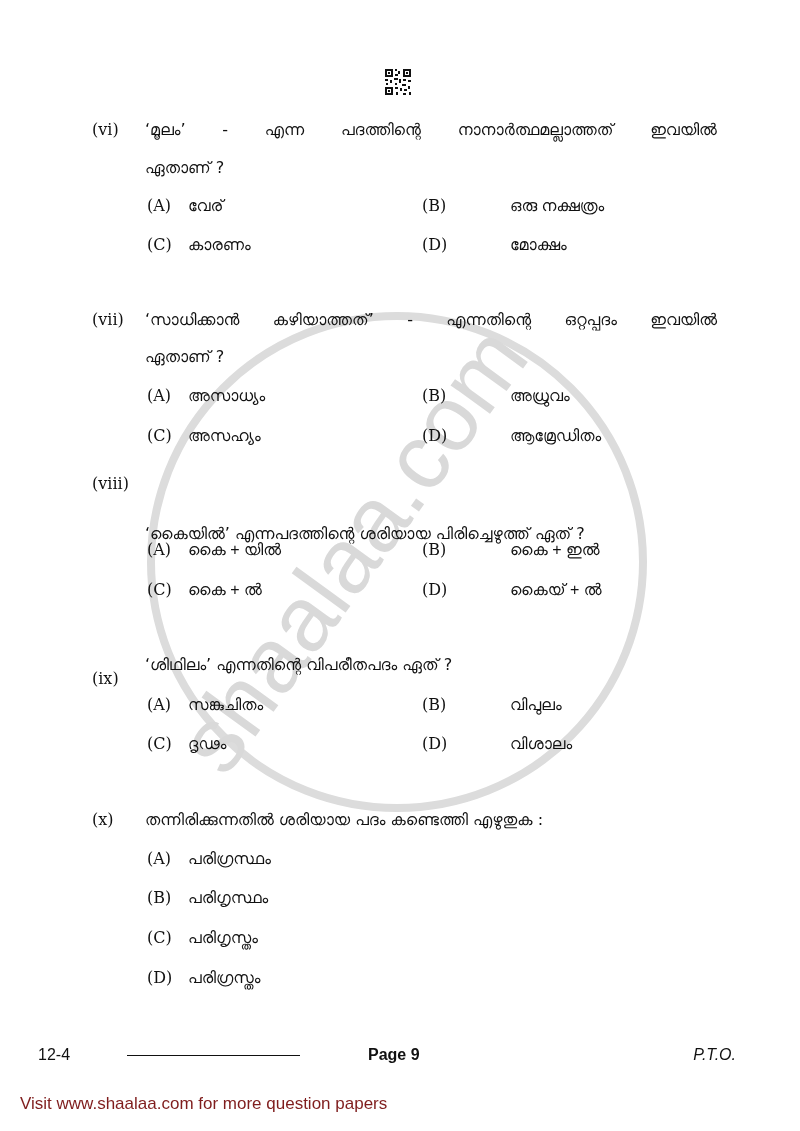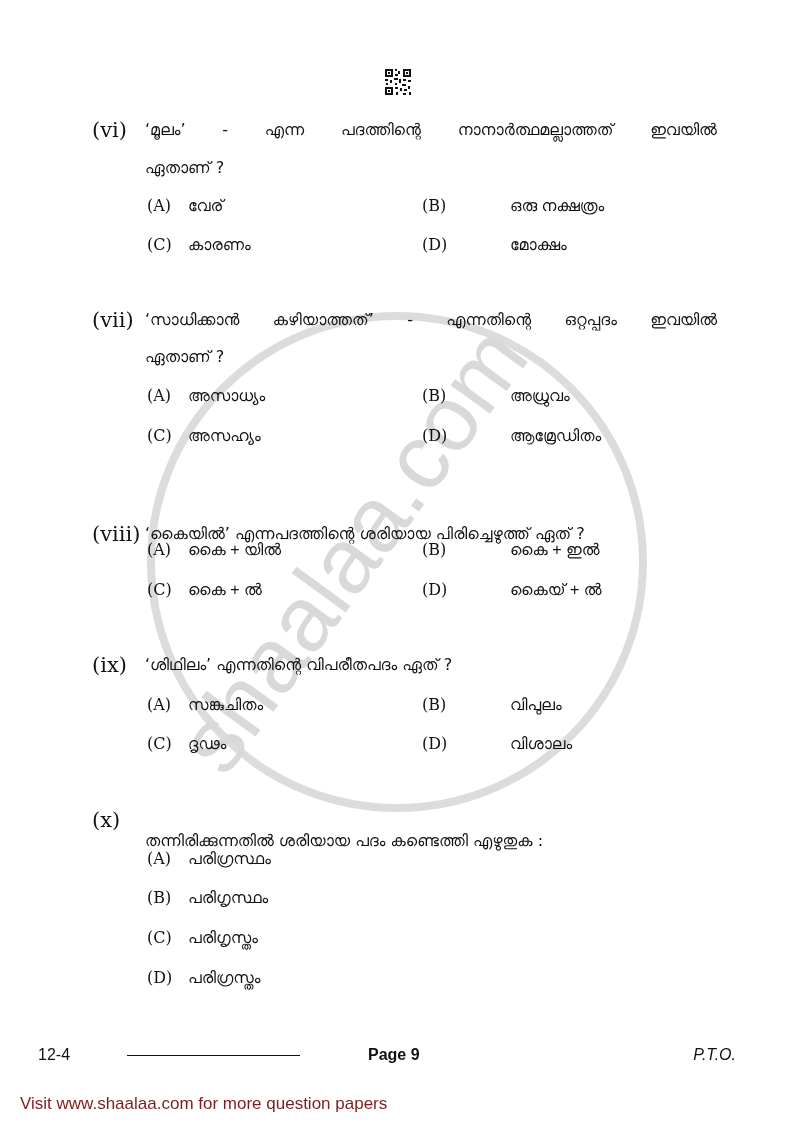--- a/index.html
+++ b/index.html
@@ -32,21 +32,21 @@
     .content {
       position: absolute;
       left: 0; top: 0;
       width: 800px; height: 1131px;
       z-index: 1;
     }
     .qnum {
       position: absolute;
       left: 92px;
       font-family: "DejaVu Serif", serif;
-      font-size: 21px;
+      font-size: 16px;
       line-height: 20px;
     }
     .qline {
       position: absolute;
       left: 145px;
       width: 572px;
       font-family: "DejaVu Sans", sans-serif;
       font-size: 16px;
       line-height: 20px;
       white-space: nowrap;
@@ -199,42 +199,42 @@
       <span class="letter">(C)</span>
       <span class="otext">അസഹ്യം</span>
     </div>
     <div class="opt col-right" style="top:426px">
       <span class="letter">(D)</span>
       <span class="otext">ആമ്രേഡിതം</span>
     </div>
   </div>
 
   <div>
-    <span class="qnum" style="top:524px">(viii)</span>
+    <span class="qnum" style="top:474px">(viii)</span>
     <div class="qline" style="top:524px">‘കൈയിൽ’ എന്നപദത്തിന്റെ ശരിയായ പിരിച്ചെഴുത്ത് ഏത് ?</div>
     <div class="opt col-left" style="top:540px">
       <span class="letter">(A)</span>
       <span class="otext">കൈ + യിൽ</span>
     </div>
     <div class="opt col-right" style="top:540px">
       <span class="letter">(B)</span>
       <span class="otext">കൈ + ഇൽ</span>
     </div>
     <div class="opt col-left" style="top:580px">
       <span class="letter">(C)</span>
       <span class="otext">കൈ + ൽ</span>
     </div>
     <div class="opt col-right" style="top:580px">
       <span class="letter">(D)</span>
       <span class="otext">കൈയ് + ൽ</span>
     </div>
   </div>
 
   <div>
-    <span class="qnum" style="top:655px">(ix)</span>
+    <span class="qnum" style="top:669px">(ix)</span>
     <div class="qline" style="top:655px">‘ശിഥിലം’ എന്നതിന്റെ വിപരീതപദം ഏത് ?</div>
     <div class="opt col-left" style="top:695px">
       <span class="letter">(A)</span>
       <span class="otext">സങ്കുചിതം</span>
     </div>
     <div class="opt col-right" style="top:695px">
       <span class="letter">(B)</span>
       <span class="otext">വിപുലം</span>
     </div>
     <div class="opt col-left" style="top:734px">
@@ -242,21 +242,21 @@
       <span class="otext">ദൃഢം</span>
     </div>
     <div class="opt col-right" style="top:734px">
       <span class="letter">(D)</span>
       <span class="otext">വിശാലം</span>
     </div>
   </div>
 
   <div>
     <span class="qnum" style="top:810px">(x)</span>
-    <div class="qline" style="top:831px">തന്നിരിക്കുന്നതിൽ ശരിയായ പദം കണ്ടെത്തി എഴുതുക :</div>
+    <div class="qline" style="top:810px">തന്നിരിക്കുന്നതിൽ ശരിയായ പദം കണ്ടെത്തി എഴുതുക :</div>
     <div class="opt col-left" style="top:849px">
       <span class="letter">(A)</span>
       <span class="otext">പരിഗ്രസ്ഥം</span>
     </div>
     <div class="opt col-left" style="top:888px">
       <span class="letter">(B)</span>
       <span class="otext">പരിഗൃസ്ഥം</span>
     </div>
     <div class="opt col-left" style="top:928px">
       <span class="letter">(C)</span>

